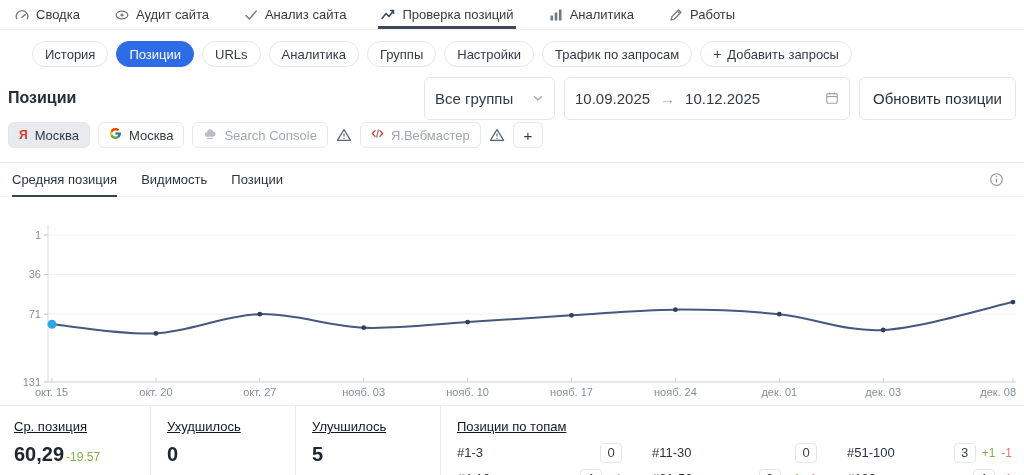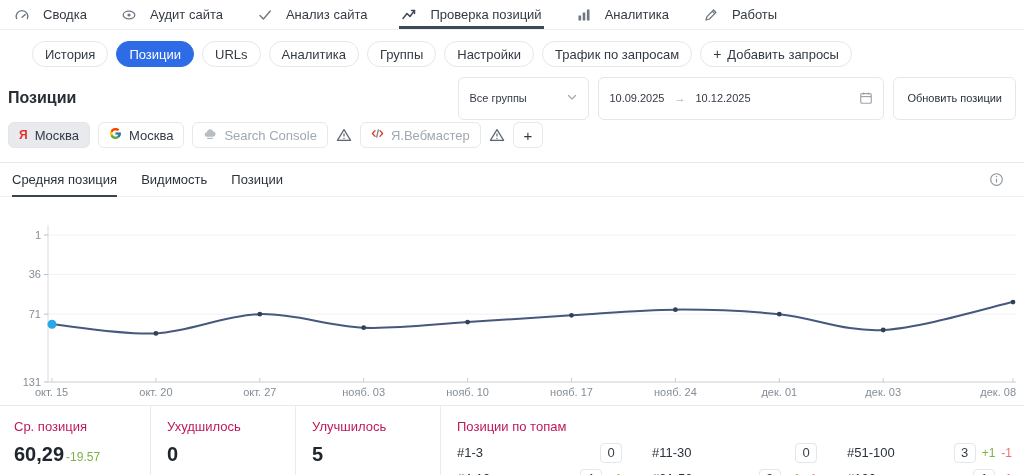--- a/index.html
+++ b/index.html
@@ -2,40 +2,40 @@
 <html><head>
 <meta charset="utf-8">
 <style>
   * { box-sizing: border-box; margin: 0; padding: 0; }
   html, body { width: 1024px; height: 475px; background: #fff; overflow: hidden;
     font-family: "Liberation Sans", sans-serif; color: #2c333d; }
 
   
   .topnav { display: flex; align-items: stretch; height: 30px; padding-left: 14px;
     border-bottom: 1px solid #edeff1; }
-  .topnav-item { display: flex; align-items: center; gap: 13px; font-size: 13px;
+  .topnav-item { display: flex; align-items: center; gap: 6px; font-size: 13px;
     color: #333a44; margin-right: 34px; position: relative; cursor: pointer; }
   .topnav-item .nicon { display: flex; }
   .topnav-item.active::after { content: ""; position: absolute; left: -2px; right: -2px;
     bottom: 0; height: 3px; background: #3e4a59; }
 
   
   .subnav { display: flex; gap: 8px; padding: 11px 8px 9px 8px; margin-left: 24px; }
   .pill { height: 26px; display: inline-flex; align-items: center; padding: 0 12px;
     border: 1px solid #e4e7ea; border-radius: 14px; font-size: 13px; color: #333a44;
     background: #fff; cursor: pointer; white-space: nowrap; }
   .pill.active { background: #2e6be6; border-color: #2e6be6; color: #fff; }
   .pill .plus { margin-right: 6px; font-size: 14px; color: #333a44; }
 
   
   .header-row { display: flex; align-items: center; height: 32px; margin: 6px 8px 8px 8px; }
   .page-title { font-size: 16px; font-weight: 700; color: #262d36; }
   .controls { margin-left: auto; display: flex; gap: 9px; }
   .ctrl { height: 43px; border: 1px solid #e4e7ea; border-radius: 6px; background: #fff;
-    display: flex; align-items: center; font-size: 11px; color: #333a44; cursor: pointer; }
+    display: flex; align-items: center; font-size: 15px; color: #333a44; cursor: pointer; }
   .group-select { width: 131px; padding: 0 10px; justify-content: space-between; }
   .date-range { width: 286px; padding: 12px 10px; gap: 10px; }
   .date-range .sep { color: #9aa2ab; }
   .date-range .cal { margin-left: auto; display: flex; }
   .update-btn { padding: 9px 13px; font-weight: 400; color: #2b323c; }
 
   
   .engines { display: flex; align-items: center; gap: 8px; padding: 0 8px 14px 8px; }
   .chip { height: 26px; display: inline-flex; align-items: center; gap: 7px; padding: 0 10px;
     border: 1px solid #e6e8eb; border-radius: 6px; background: #fff; font-size: 13px;
@@ -61,21 +61,21 @@
   .chart-wrap svg text { font-family: "Liberation Sans", sans-serif; }
 
   
   .stats { display: flex; border-top: 1px solid #e9ebee; height: 77px; }
   .stat-col { padding: 13px 16px 0 16px; }
   .stat-col + .stat-col { border-left: 1px solid #e9ebee; }
   .stat-col.c1 { width: 150px; padding-left: 14px; }
   .stat-col.c2 { width: 145px; }
   .stat-col.c3 { width: 145px; }
   .stat-col.c4 { flex: 1; padding-right: 12px; }
-  .stat-label { font-size: 13px; color: #be185d; margin-bottom: 9px; white-space: nowrap; }
+  .stat-label { font-size: 13px; color: #0f172a; margin-bottom: 9px; white-space: nowrap; text-decoration: underline; }
   .stat-value { font-size: 20px; font-weight: 700; color: #20262e; }
   .stat-delta { font-size: 12px; font-weight: 400; color: #7cb342; margin-left: 2px; }
 
   .tops-grid { display: grid; grid-auto-flow: column; grid-template-columns: 1fr 1fr 1fr;
     grid-template-rows: repeat(2, 21px); column-gap: 30px; row-gap: 5px; margin-top: -1px; }
   .top-cell { display: flex; align-items: center; font-size: 13px; color: #2b323c; }
   .top-group { margin-left: auto; display: flex; align-items: center; }
   .valbox { border: 1px solid #e3e6ea; border-radius: 4px; height: 20px; line-height: 18px;
     min-width: 22px; padding: 0 5px; text-align: center; color: #39404a; background: #fff; }
   .delta { font-size: 12px; }

